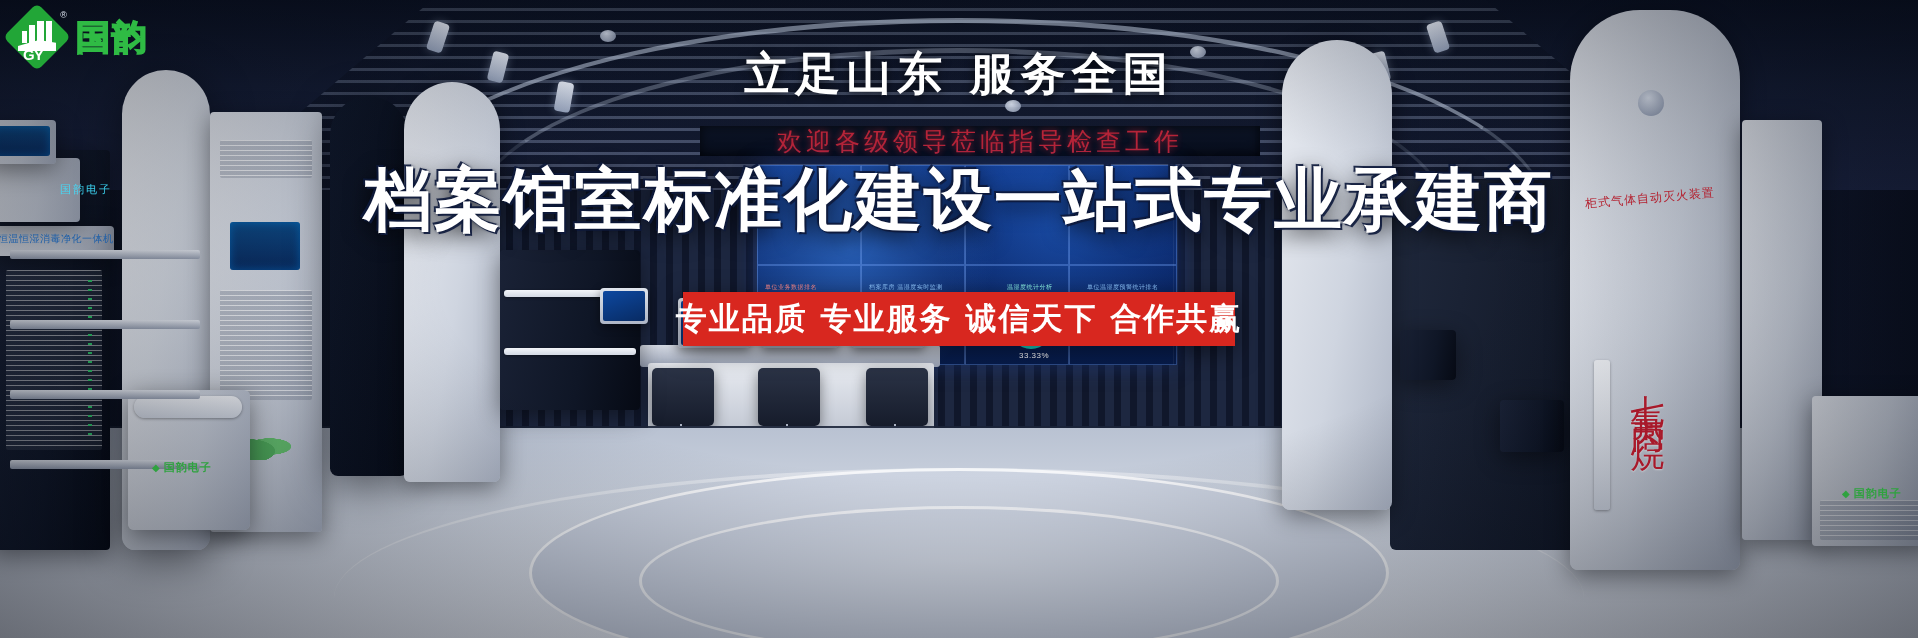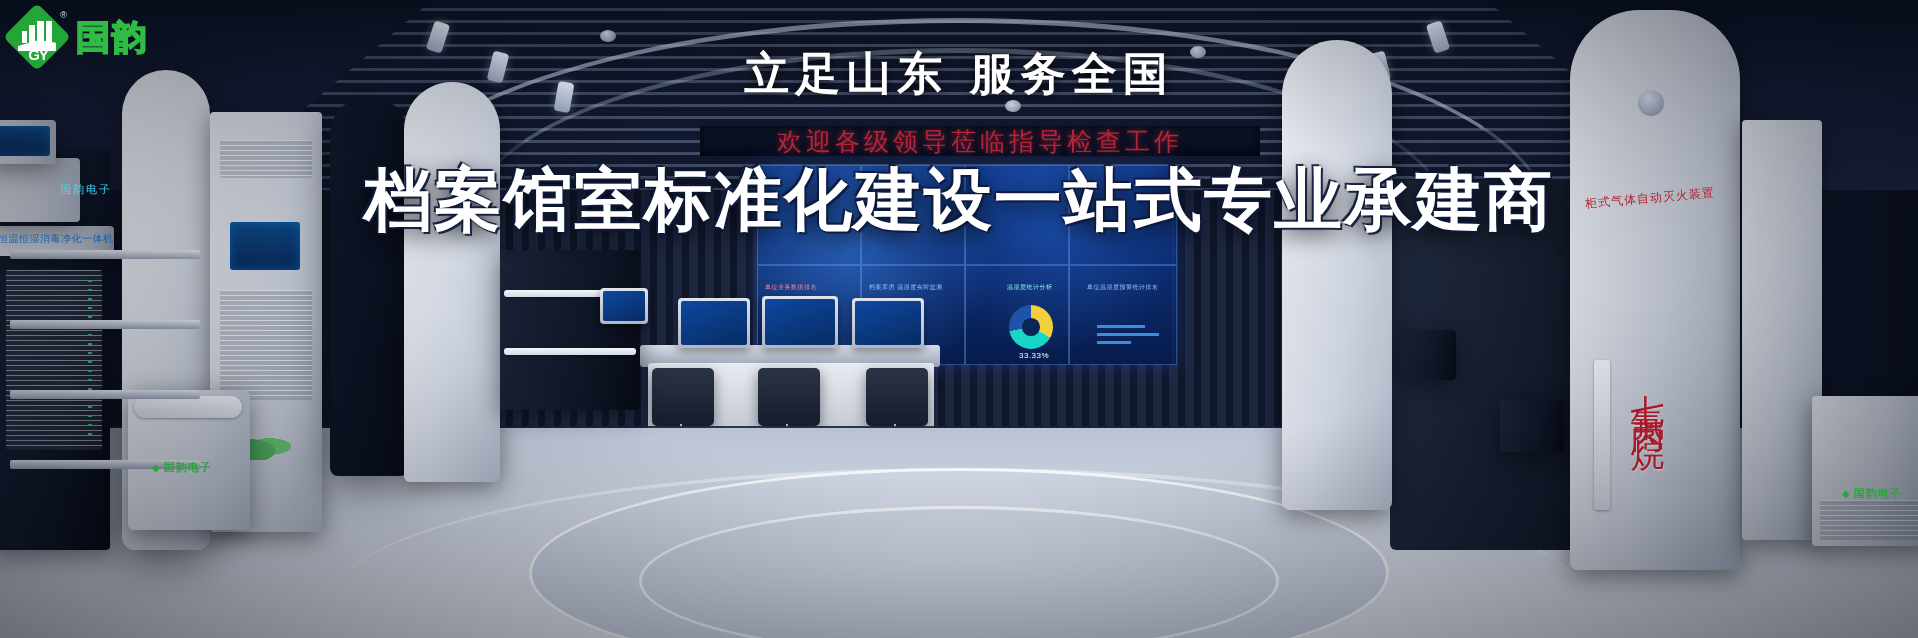--- a/index.html
+++ b/index.html
@@ -260,21 +260,21 @@
                       #fff 24px 30px);
     clip-path:polygon(0 45%, 18% 45%, 18% 18%, 45% 18%, 45% 0, 100% 0, 100% 100%, 0 100%);
   }
   .logo-swoosh {
     position:absolute; left:10px; top:32px; width:38px; height:11px;
     background:#fff;
     clip-path:polygon(0 55%, 55% 0, 100% 25%, 100% 100%, 0 100%);
   }
   .logo-gy {
     position:absolute; left:15px; top:38px; width:30px;
-    text-align:center;
+    text-align:left;
     font:bold 15px "Liberation Sans",sans-serif;
     color:#fff; letter-spacing:-1px;
   }
   .logo-r {
     position:absolute; right:-1px; top:2px; font-size:9px; color:#dfe6f2;
   }
   .logo-word {
     font-size:34px; font-weight:bold; letter-spacing:2px;
     color:transparent;
     -webkit-text-stroke:2px #2fbb44;
@@ -516,15 +516,18 @@
       <div class="logo-swoosh"></div>
       <div class="logo-gy">GY</div>
       <div class="logo-r">®</div>
     </div>
     <div class="logo-word">国韵</div>
   </div>
 
   <div class="overlay">
     <div class="kicker">立足山东 服务全国</div>
     <div class="headline">档案馆室标准化建设一站式专业承建商</div>
+    <div class="slogan-band">
+      <span>专业品质  专业服务  诚信天下  合作共赢</span>
+    </div>
   </div>
 
 </div>
 
 </body></html>

